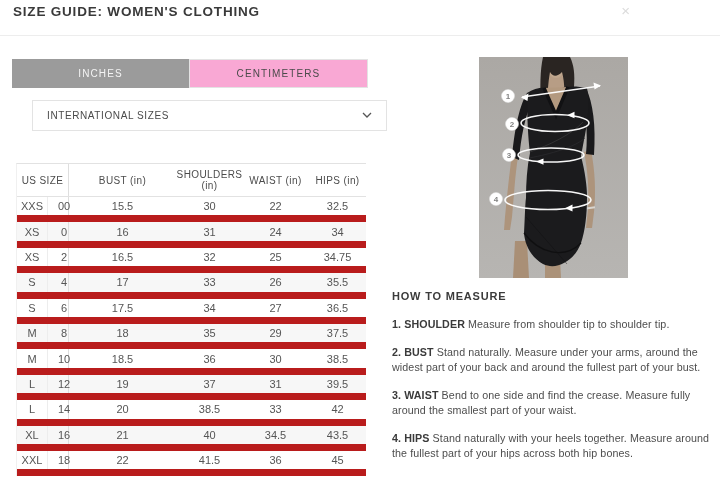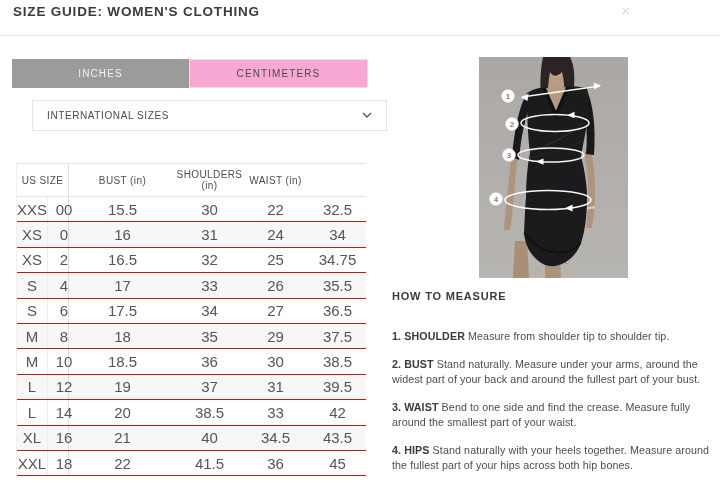--- a/index.html
+++ b/index.html
@@ -24,33 +24,33 @@
     letter-spacing:.6px; color:#4a4a4a; cursor:pointer; background:#fff;margin-left:20px; }
 
   
   .size-table { position:absolute; left:16px; top:163px; width:350px; border-top:1px solid #e2e2e2;
     border-left:1px solid #f0f0f0; }
   .thead { display:grid; grid-template-columns:52px 107px 67px 65px 59px; height:33px;
     border-bottom:1px solid #e2e2e2; font-size:10px; color:#4c4c4c; letter-spacing:.4px; }
   .hcell { display:flex; align-items:center; justify-content:center; text-align:center; }
   .h-ussize { border-right:1px solid #dedede;text-align:right; }
   .trow { display:grid; grid-template-columns:31px 21px 107px 67px 65px 59px; height:25.4px;
-    border-bottom:1px solid #b91c1c; font-size:15px; color:#555; }
+    border-bottom:7px solid #b91c1c; font-size:11px; color:#555; }
   .tbody .trow:nth-of-type(even) { background:var(--stripe,#f7f7f7); }
   .cell { display:flex; align-items:center; justify-content:center; }
   .c-size { border-right:1px solid #ededed; }
   .c-num  { border-right:1px solid #dedede;margin-left:12px; }
 
   
   .figure { position:absolute; left:479px; top:57px; width:149px; height:221px; }
   .figure svg { display:block; }
 
   
   .howto { position:absolute; left:392px; top:290px; width:328px; }
-  .howto-heading { font-size:11px; font-weight:bold; color:#3b3b3b; letter-spacing:.8px; margin-bottom:27px; }
+  .howto-heading { font-size:11px; font-weight:bold; color:#3b3b3b; letter-spacing:.8px; margin-bottom:15px; }
   .mitem { font-size:10.7px; color:#4d4d4d; line-height:15px; margin-bottom:13px; letter-spacing:.1px; }
   .mitem b { color:#3a3a3a; }
 </style>
 </head>
 <body>
 
 <div class="page">
 
   <div class="page-title">SIZE GUIDE: WOMEN'S CLOTHING</div>
   <div class="close-btn">×</div>
@@ -69,20 +69,21 @@
         </svg>
     </span>
   </div>
 
   <div class="size-table">
     <div class="thead">
       <div class="hcell h-ussize">US SIZE</div>
       <div class="hcell">BUST (in)</div>
       <div class="hcell">SHOULDERS (in)</div>
       <div class="hcell">WAIST (in)</div>
+      <div class="hcell">HIPS (in)</div>
     </div>
     <div class="tbody">
 
         <div class="trow">
           <div class="cell c-size">XXS</div>
           <div class="cell c-num">00</div>
           <div class="cell">15.5</div>
           <div class="cell">30</div>
           <div class="cell">22</div>
           <div class="cell">32.5</div>

